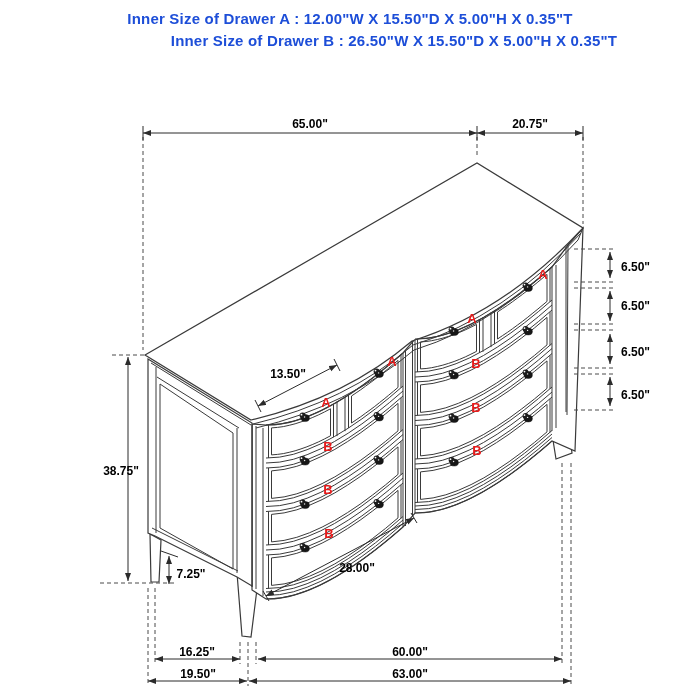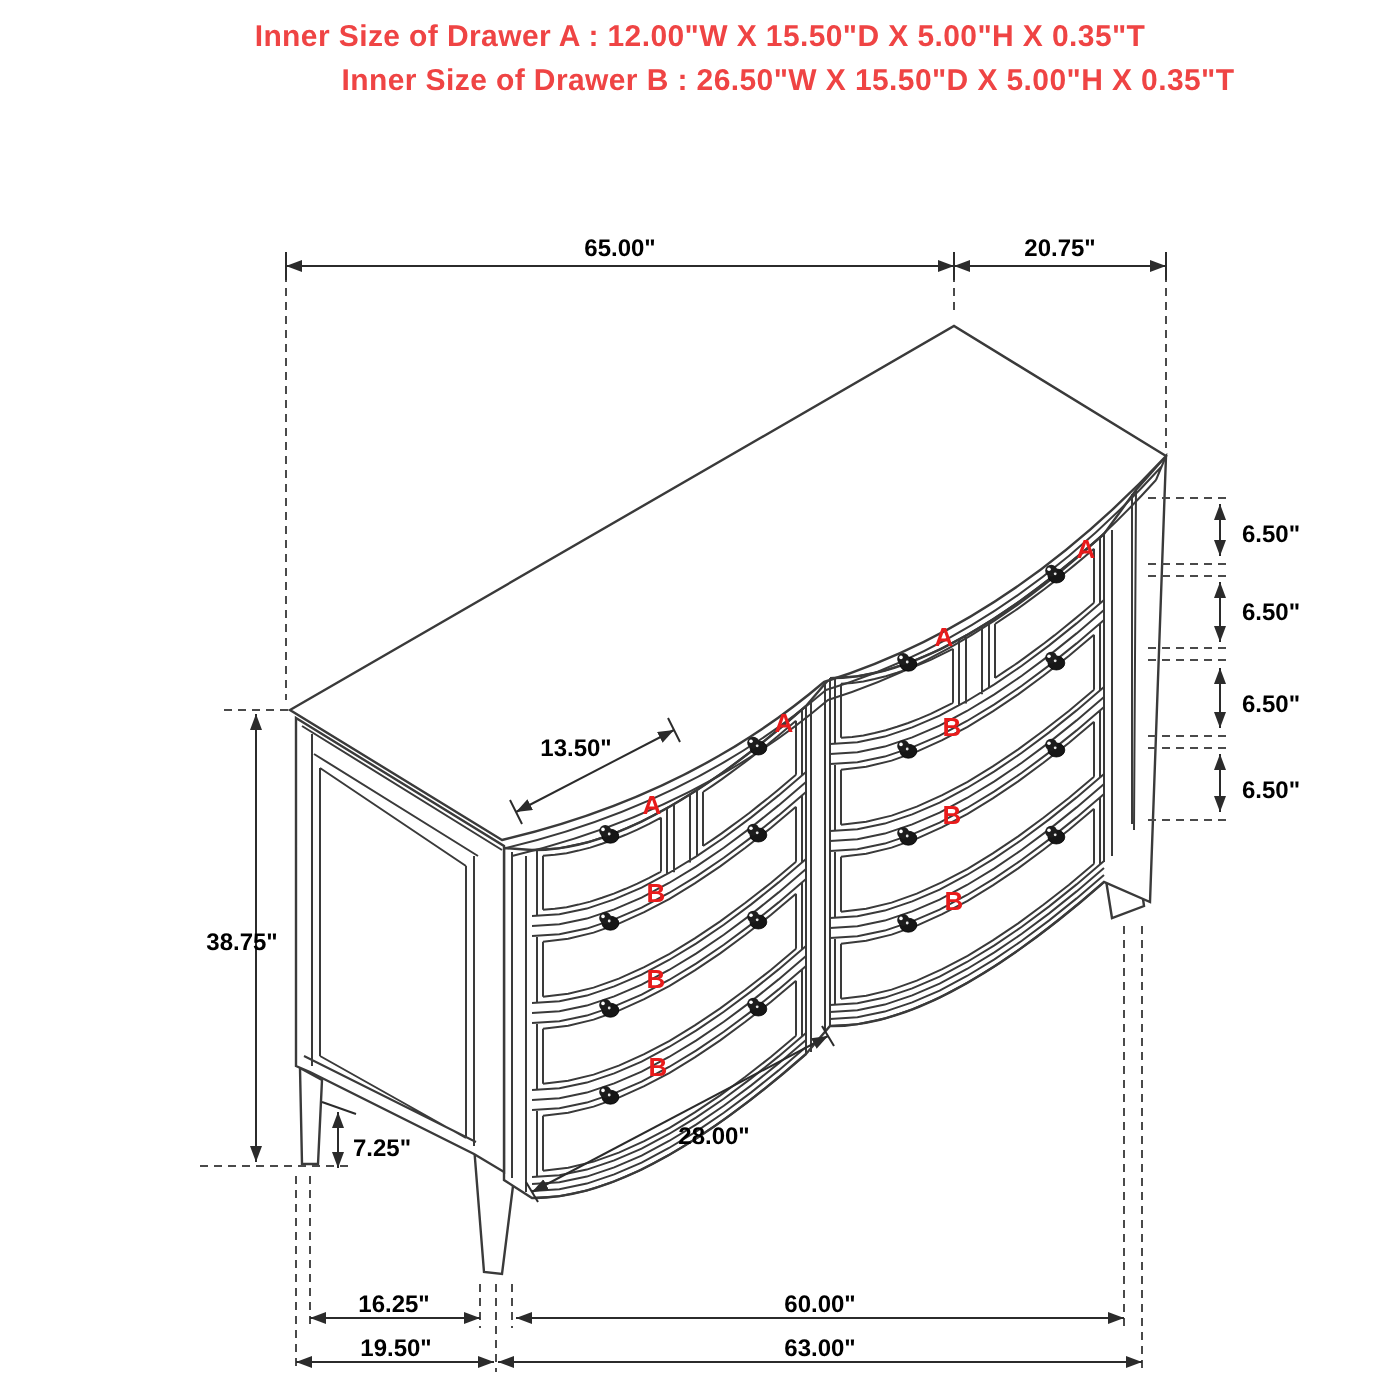--- a/index.html
+++ b/index.html
@@ -1,19 +1,19 @@
 <!DOCTYPE html>
 <html><head>
 <meta charset="utf-8">
 <style>
   html,body{margin:0;padding:0;background:#fff;}
   .page{position:relative;width:700px;height:700px;background:#fff;overflow:hidden;
         font-family:"Liberation Sans", sans-serif;}
   .hdr{position:absolute;left:0;width:700px;text-align:center;font-weight:bold;
-       font-size:15px;color:#ef4444;letter-spacing:.2px;}
+       font-size:15px;color:#1d4ed8;letter-spacing:.2px;}
   .hdr1{top:10px;} .hdr2{top:32px;padding-left:44px;}
   svg text{font-family:"Liberation Sans", sans-serif;}
   .dimtxt{font-size:12px;font-weight:bold;fill:#000;}
   .redltr{font-size:13px;font-weight:bold;}
   .ln{stroke:#3a3a3a;fill:none;stroke-width:1;}
   .lnb{stroke:#3a3a3a;fill:#fff;stroke-width:1.2;}
   .dash{stroke:#4a4a4a;fill:none;stroke-width:1;stroke-dasharray:4 3;}
   .dim{stroke:#2b2b2b;fill:none;stroke-width:1;}
   .tick{stroke:#2b2b2b;stroke-width:1;}
 </style>

